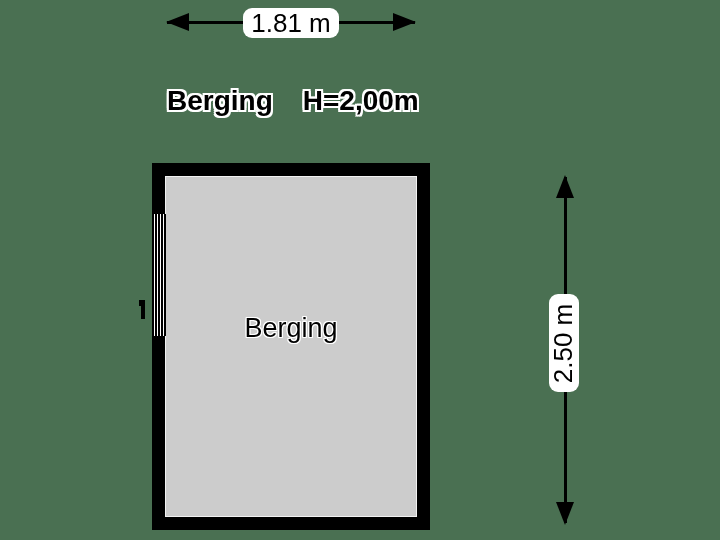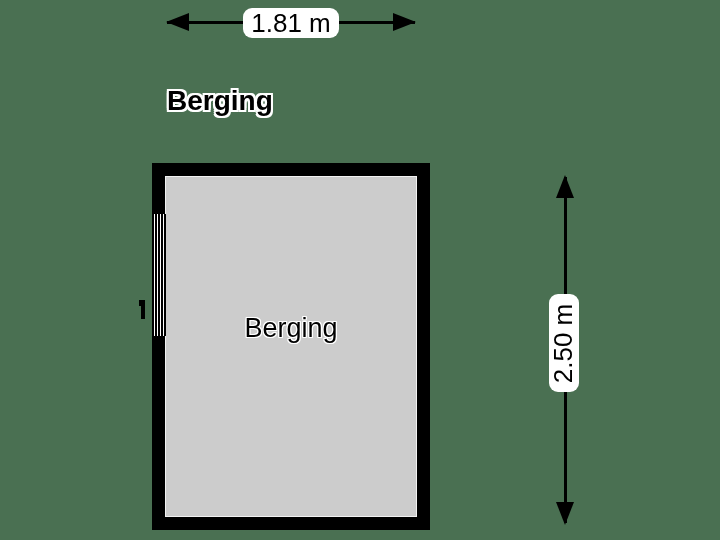--- a/index.html
+++ b/index.html
@@ -83,20 +83,21 @@
 
   <div class="h-shaft"></div>
   <div class="ah ah-left"></div>
   <div class="ah ah-right"></div>
   <div class="dim-label dim-label-w">
     <span>1.81 m</span>
   </div>
 
   <div class="plan-title">
     <span>Berging</span>
+    <span>H=2,00m</span>
   </div>
 
   <div class="room-outer"></div>
   <div class="room-interior"></div>
   <div class="window"></div>
   <div class="fragment-a"></div>
   <div class="fragment-b"></div>
 
   <div class="room-label">
     <div>Berging</div>

